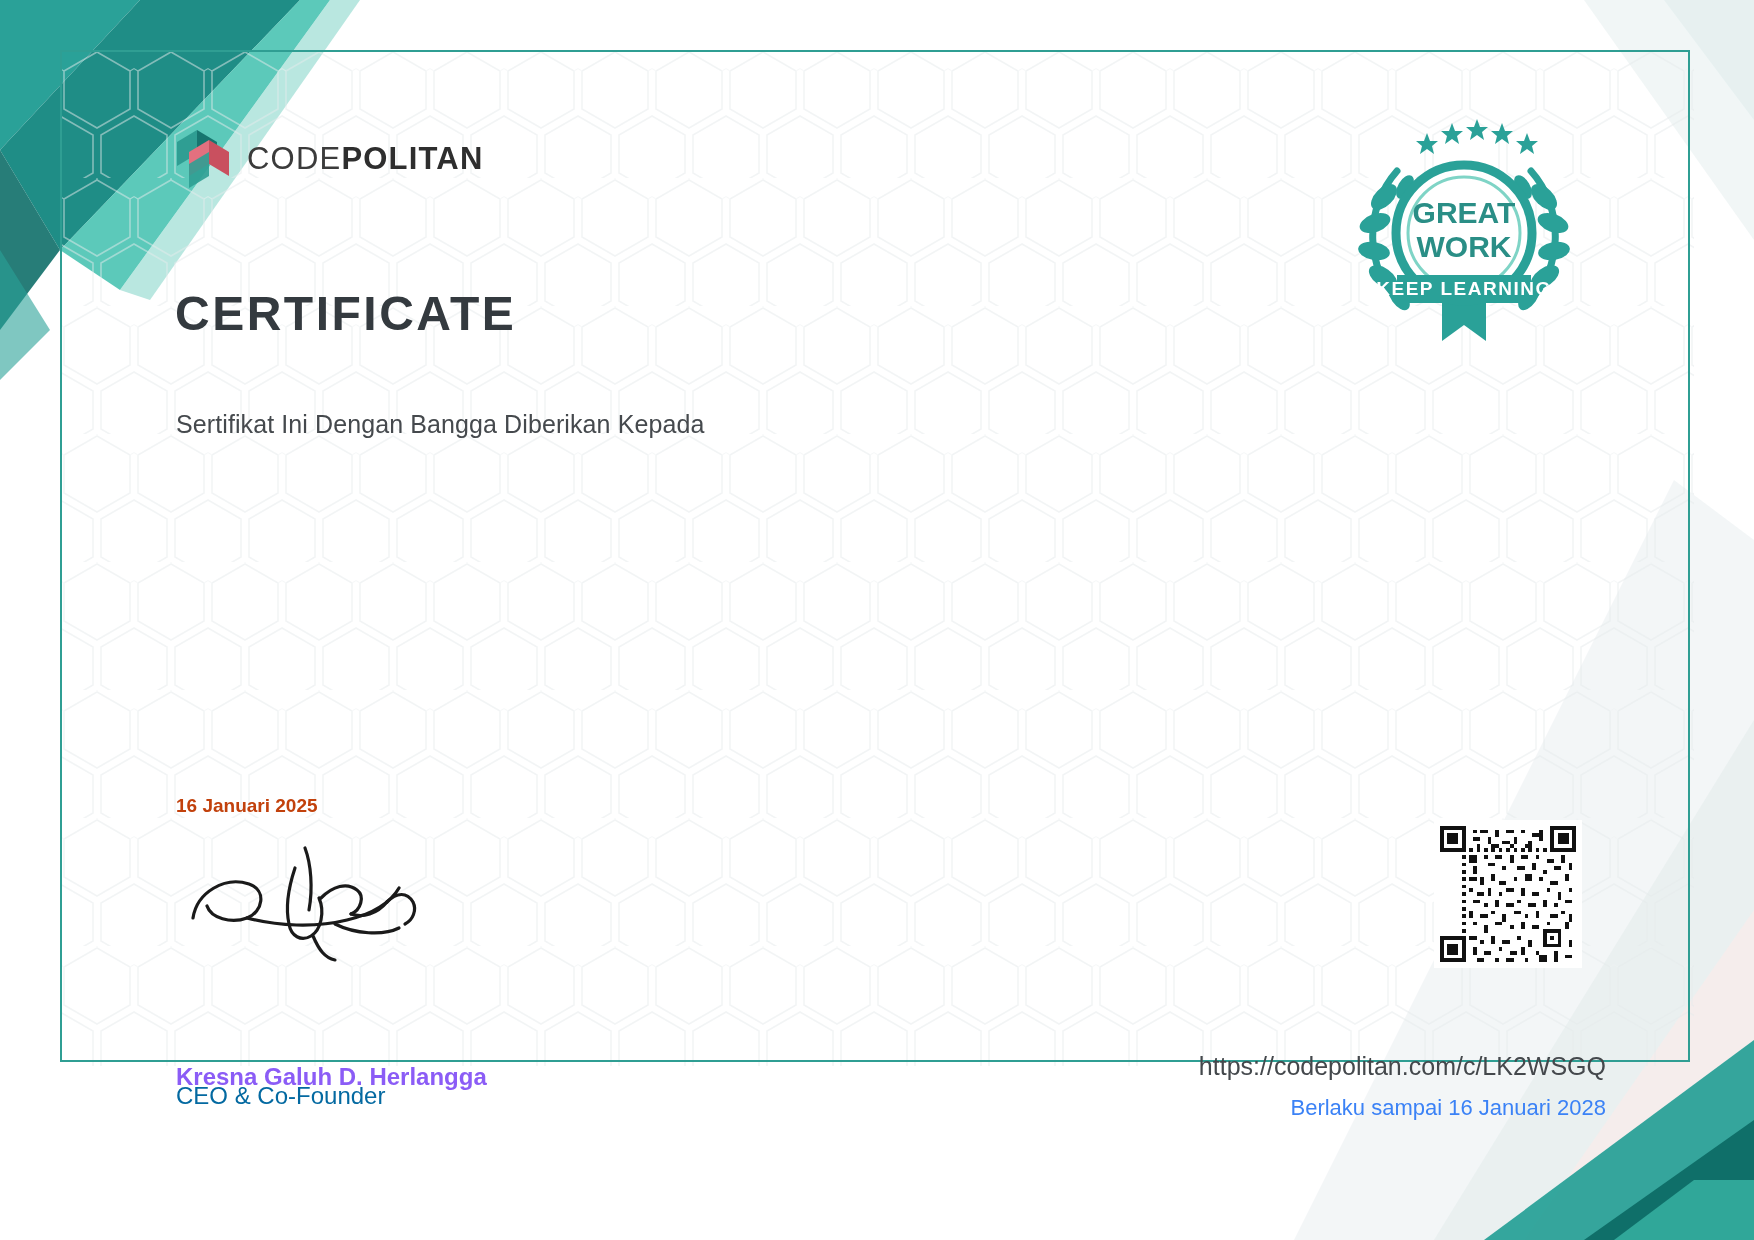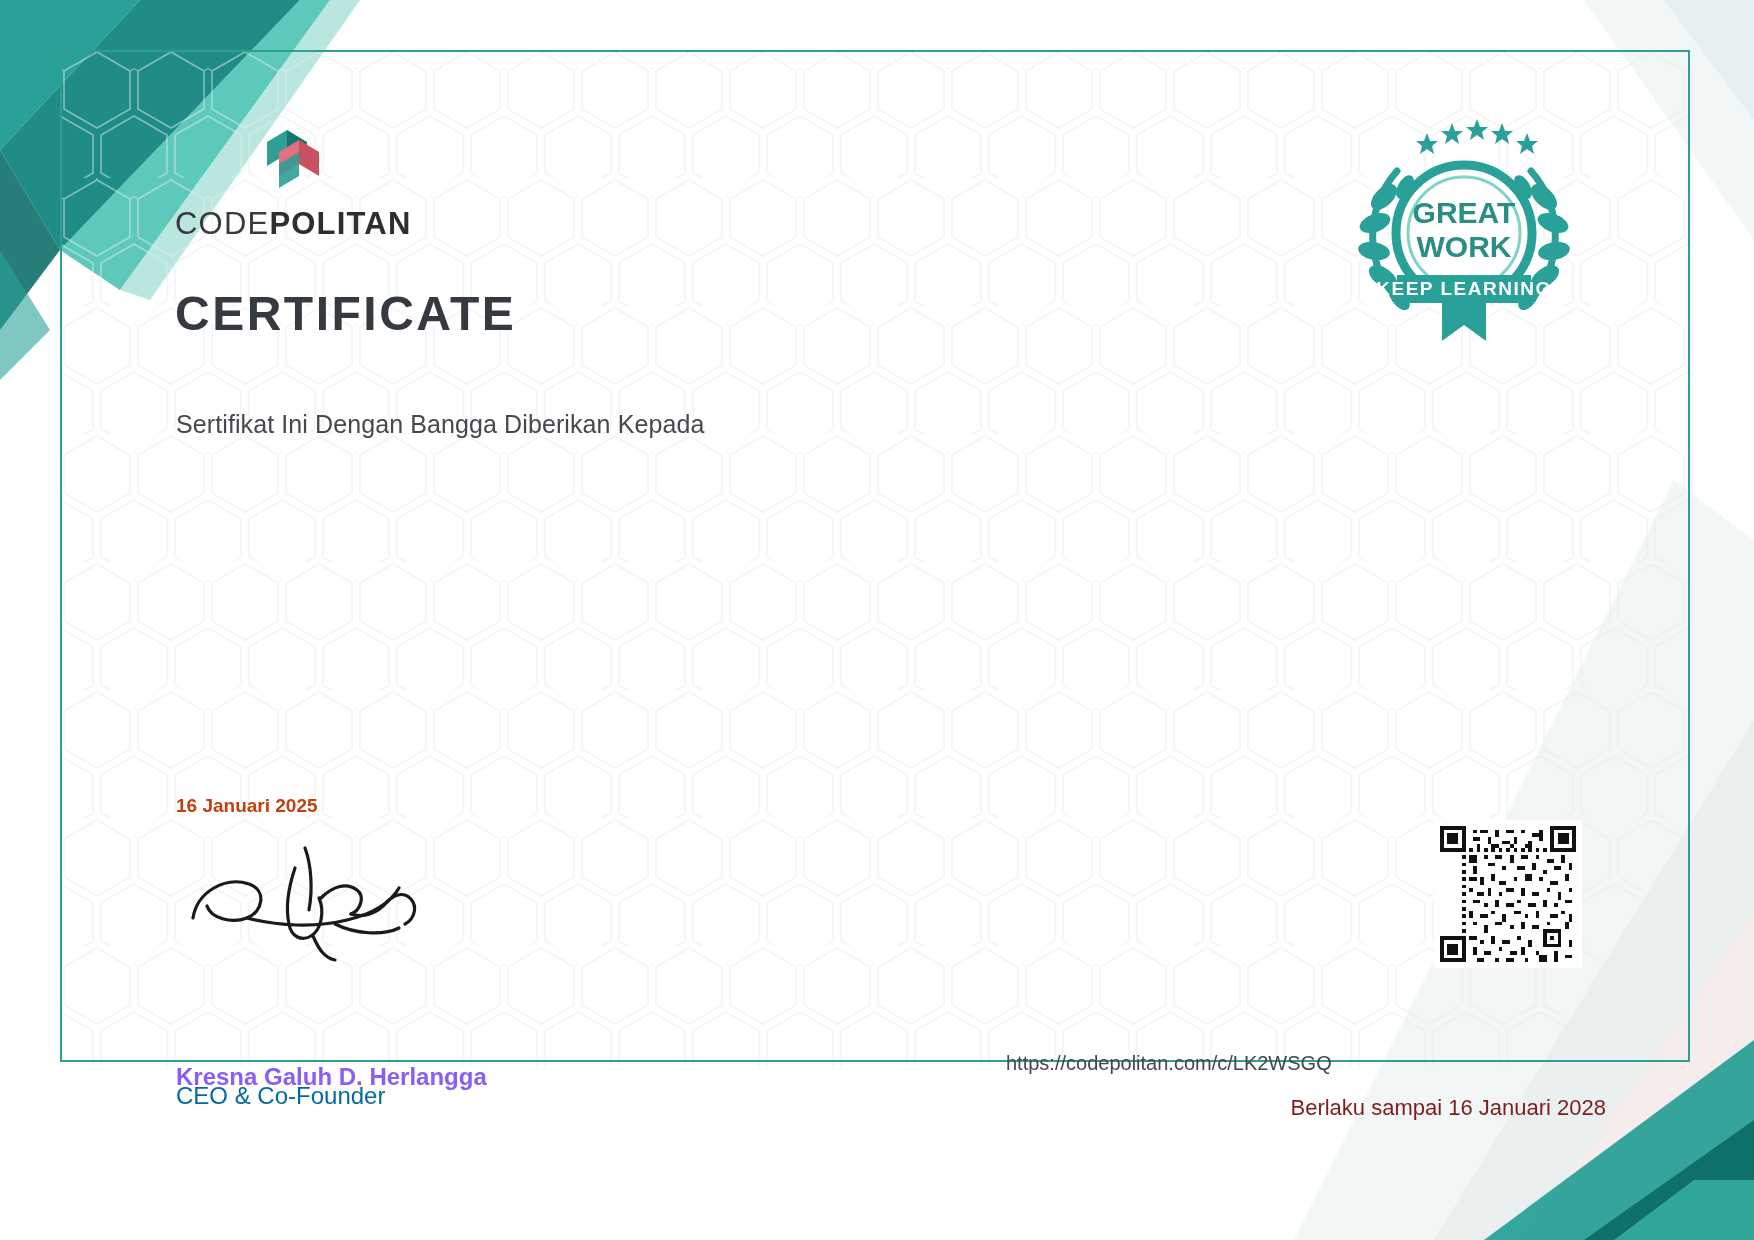--- a/index.html
+++ b/index.html
@@ -64,21 +64,20 @@
   }
 
   
   .logo-row {
     position: absolute;
     left: 175px;
     top: 128px;
     display: flex;
     align-items: center;
     gap: 16px;
-    flex-direction: column;
   }
   .logo-mark { width: 56px; height: 62px; display:block; }
   .logo-text {
     font-size: 31px;
     letter-spacing: 1.2px;
     color: #3b3b3b;
     font-weight: 400;
   }
   .logo-text b { font-weight: 700; color: #2e2e2e; }
 
@@ -184,31 +183,32 @@
     text-align: right;
     font-size: 22px;
     font-weight: 700;
     color: #34393e;
   }
   .validity-url {
     position: absolute;
     right: 148px;
     top: 1052px;
     width: 600px;
-    font-size: 20px;
+    text-align: right;
+    font-size: 25px;
     color: #44484c;
   }
   .validity-expiry {
     position: absolute;
     right: 148px;
     top: 1095px;
     width: 600px;
     text-align: right;
     font-size: 22px;
-    color: #7f1d1d;
+    color: #3b82f6;
   }
 </style>
 </head>
 <body>
 
 <div class="certificate">
 
   <svg class="corner-tl" viewBox="0 0 420 380" preserveAspectRatio="none">
     <polygon points="0,0 140,0 0,150" fill="#2aa198"></polygon>
     <polygon points="140,0 300,0 60,250 0,150" fill="#1f8d86"></polygon>

